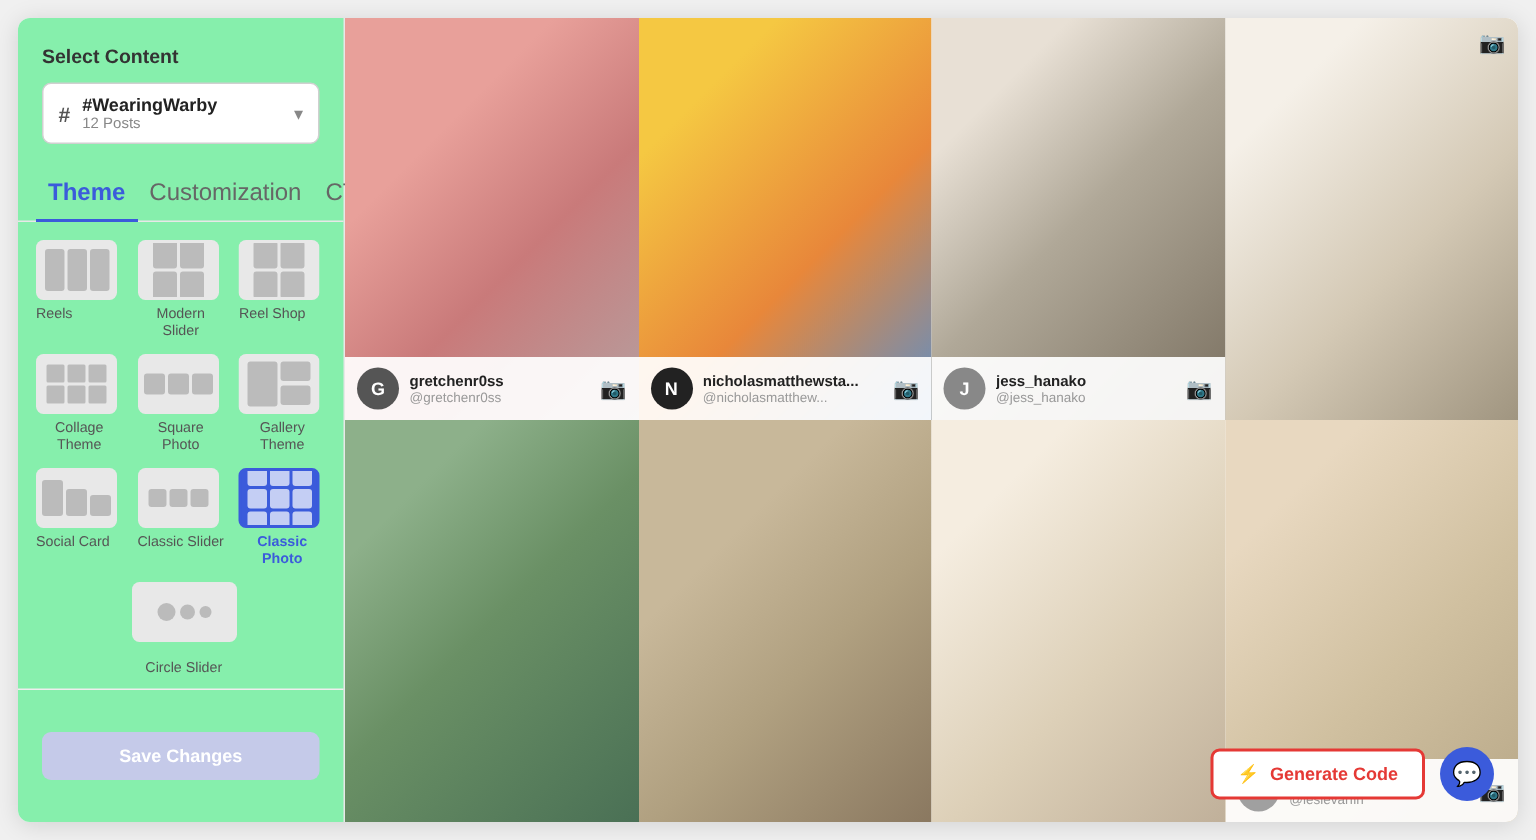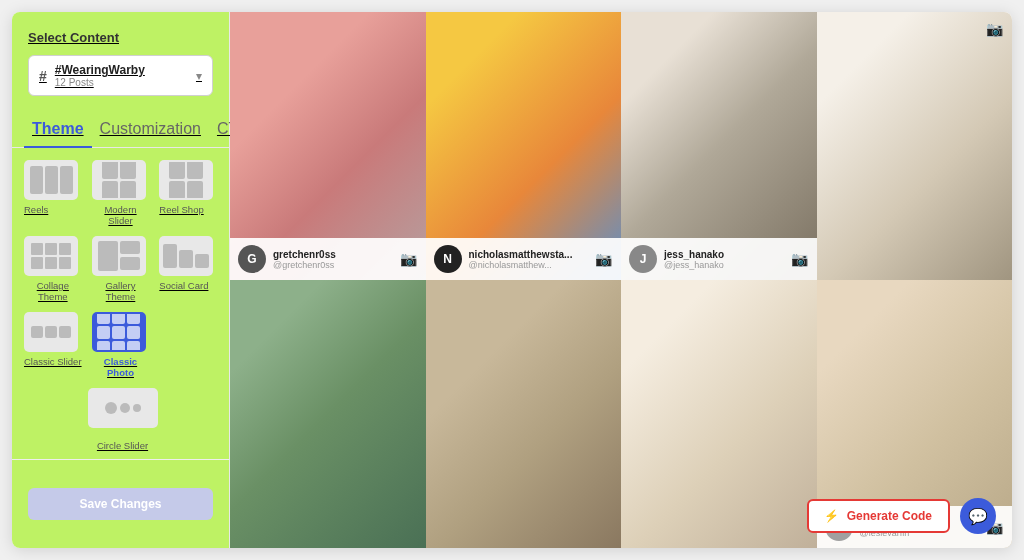--- a/index.html
+++ b/index.html
@@ -19,26 +19,25 @@
       background: #fff;
       border-radius: 8px;
       box-shadow: 0 2px 16px rgba(0,0,0,0.13);
       display: flex;
       overflow: hidden;
     }
     
     .left-panel {
       width: 218px;
       min-width: 218px;
-      background: #bef264;
+      background: #86efac;
       border-right: 1px solid #e8e8e8;
       display: flex;
       flex-direction: column;
       padding: 0;
-      text-decoration: underline;
     }
     .panel-header {
       padding: 18px 16px 10px 16px;
     }
     .panel-title {
       font-size: 13px;
       font-weight: 600;
       color: #333;
       margin-bottom: 10px;
     }
@@ -337,20 +336,30 @@
               <span></span>
               <span></span>
               <span></span>
               <span></span>
               <span></span>
           </div>
         </div>
         <span class="theme-label">Collage Theme</span>
       </div>
 
+      <div class="theme-item">
+        <div class="theme-preview">
+          <div class="preview-square">
+            <span></span>
+              <span></span>
+              <span></span>
+          </div>
+        </div>
+        <span class="theme-label">Square Photo</span>
+      </div>
 
       <div class="theme-item">
         <div class="theme-preview">
           <div style="display:grid;grid-template-columns:20px 20px;grid-template-rows:14px 14px;gap:2px;">
             <span style="display:block;background:#bbb;border-radius:2px;grid-row:span 2;width:20px;height:30px;"></span>
             <span style="display:block;background:#bbb;border-radius:2px;width:20px;height:13px;"></span>
             <span style="display:block;background:#bbb;border-radius:2px;width:20px;height:13px;"></span>
           </div>
         </div>
         <span class="theme-label">Gallery Theme</span>

